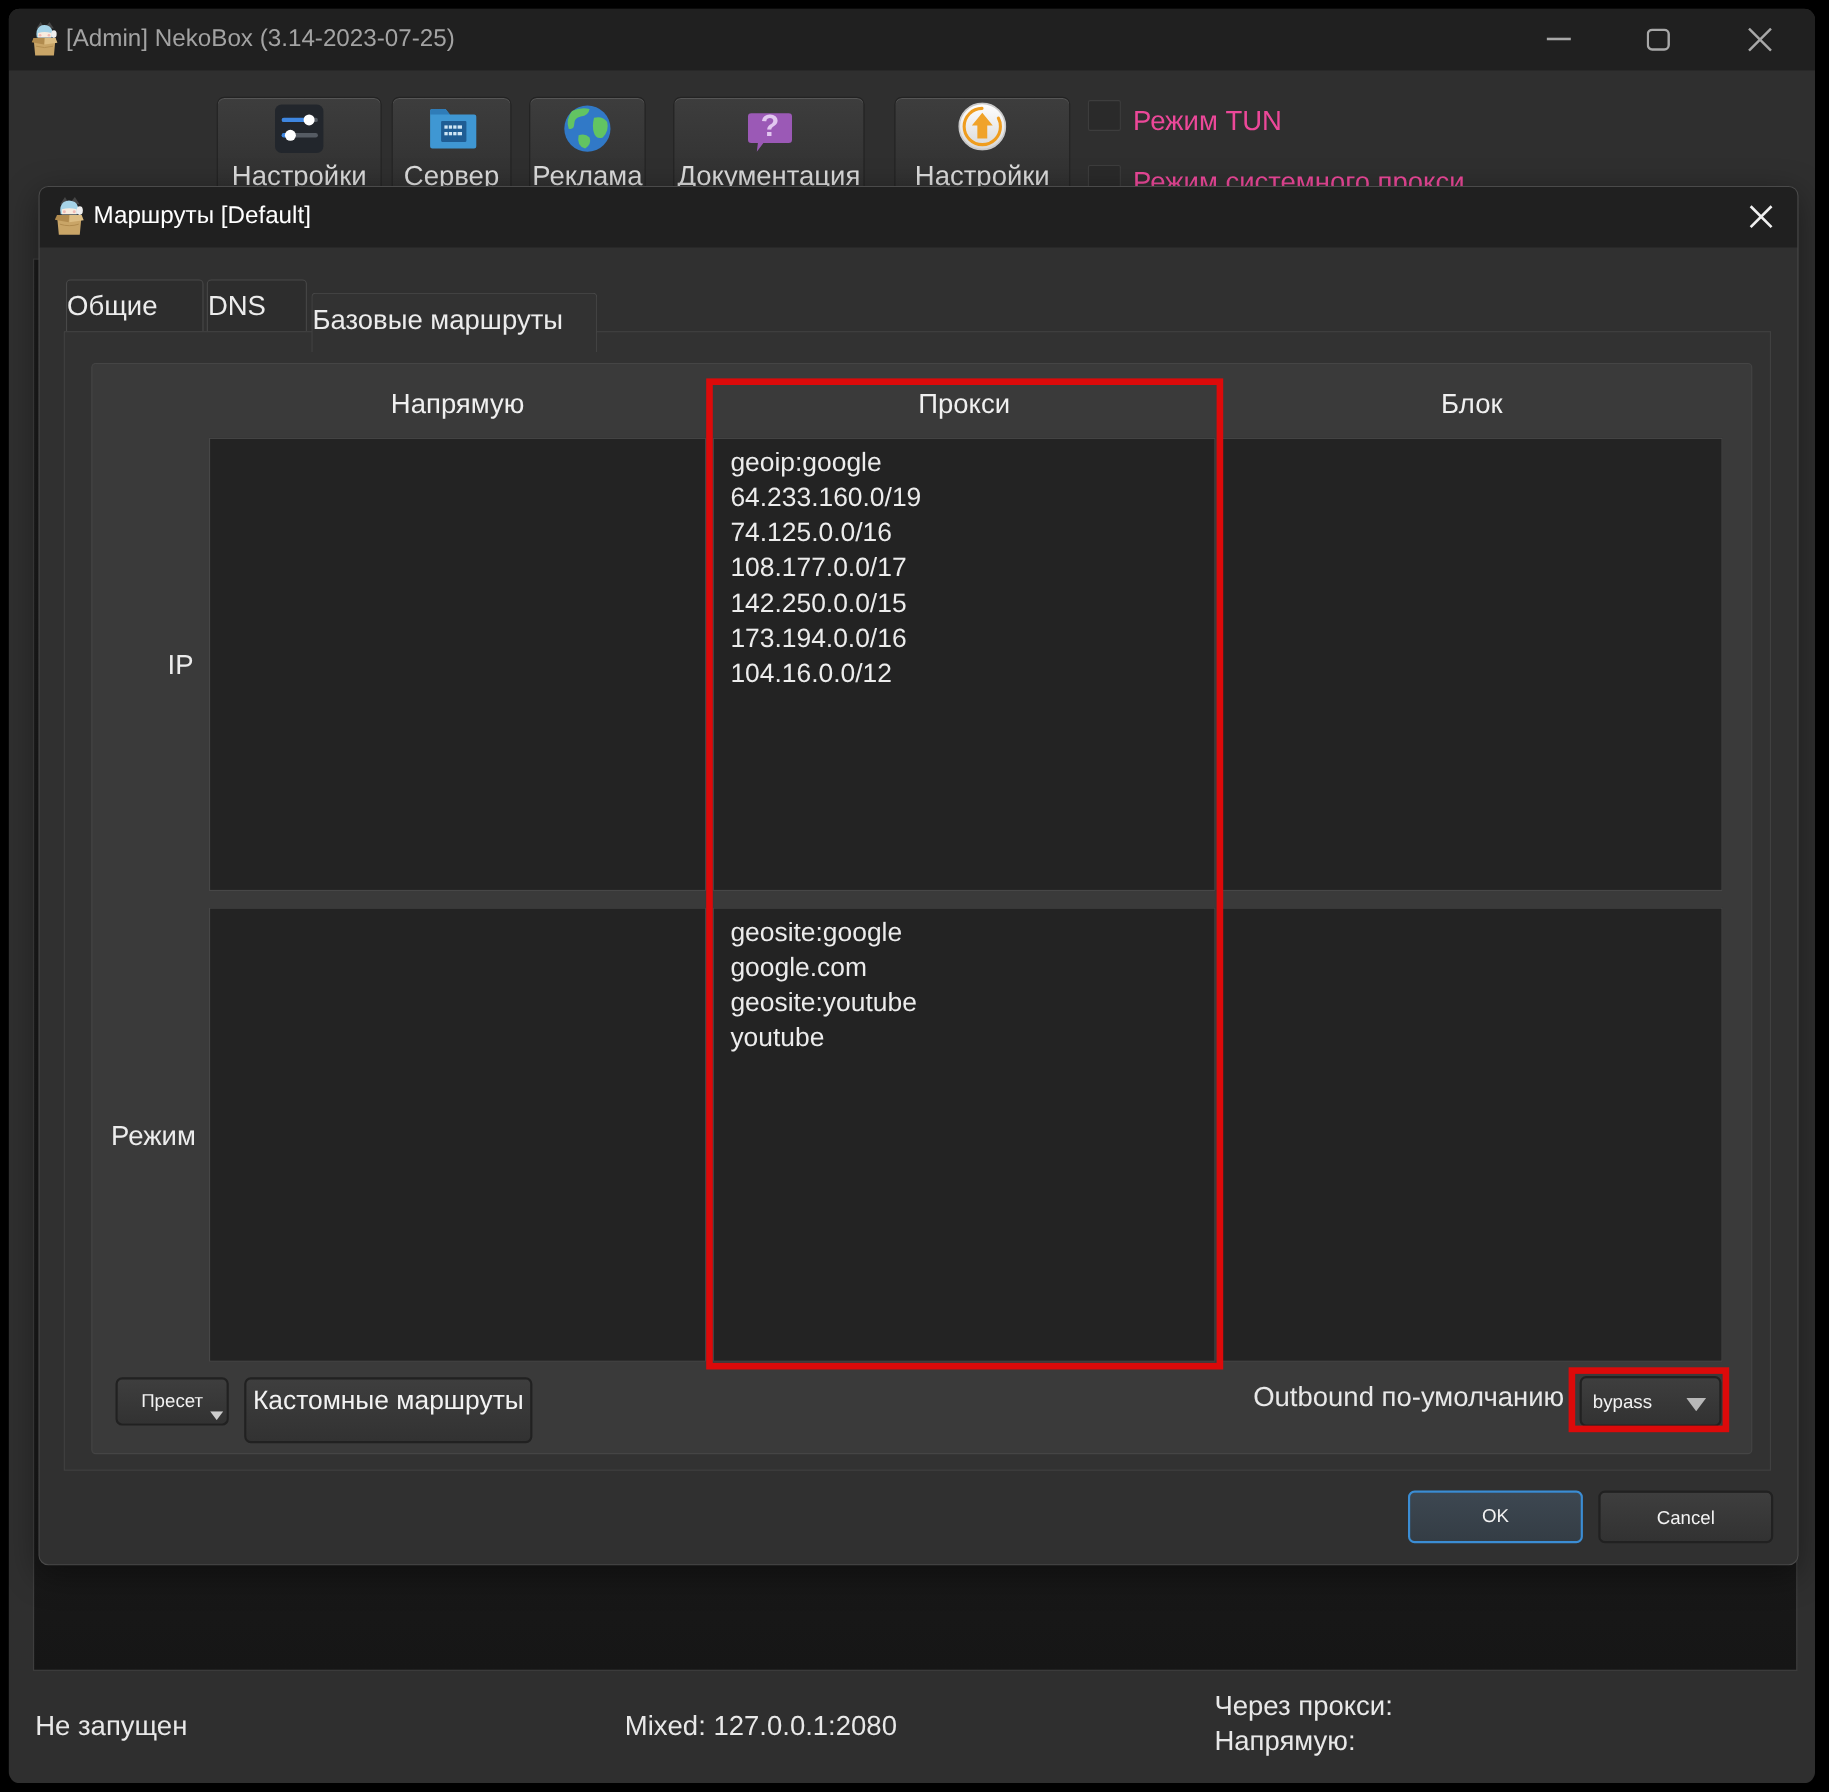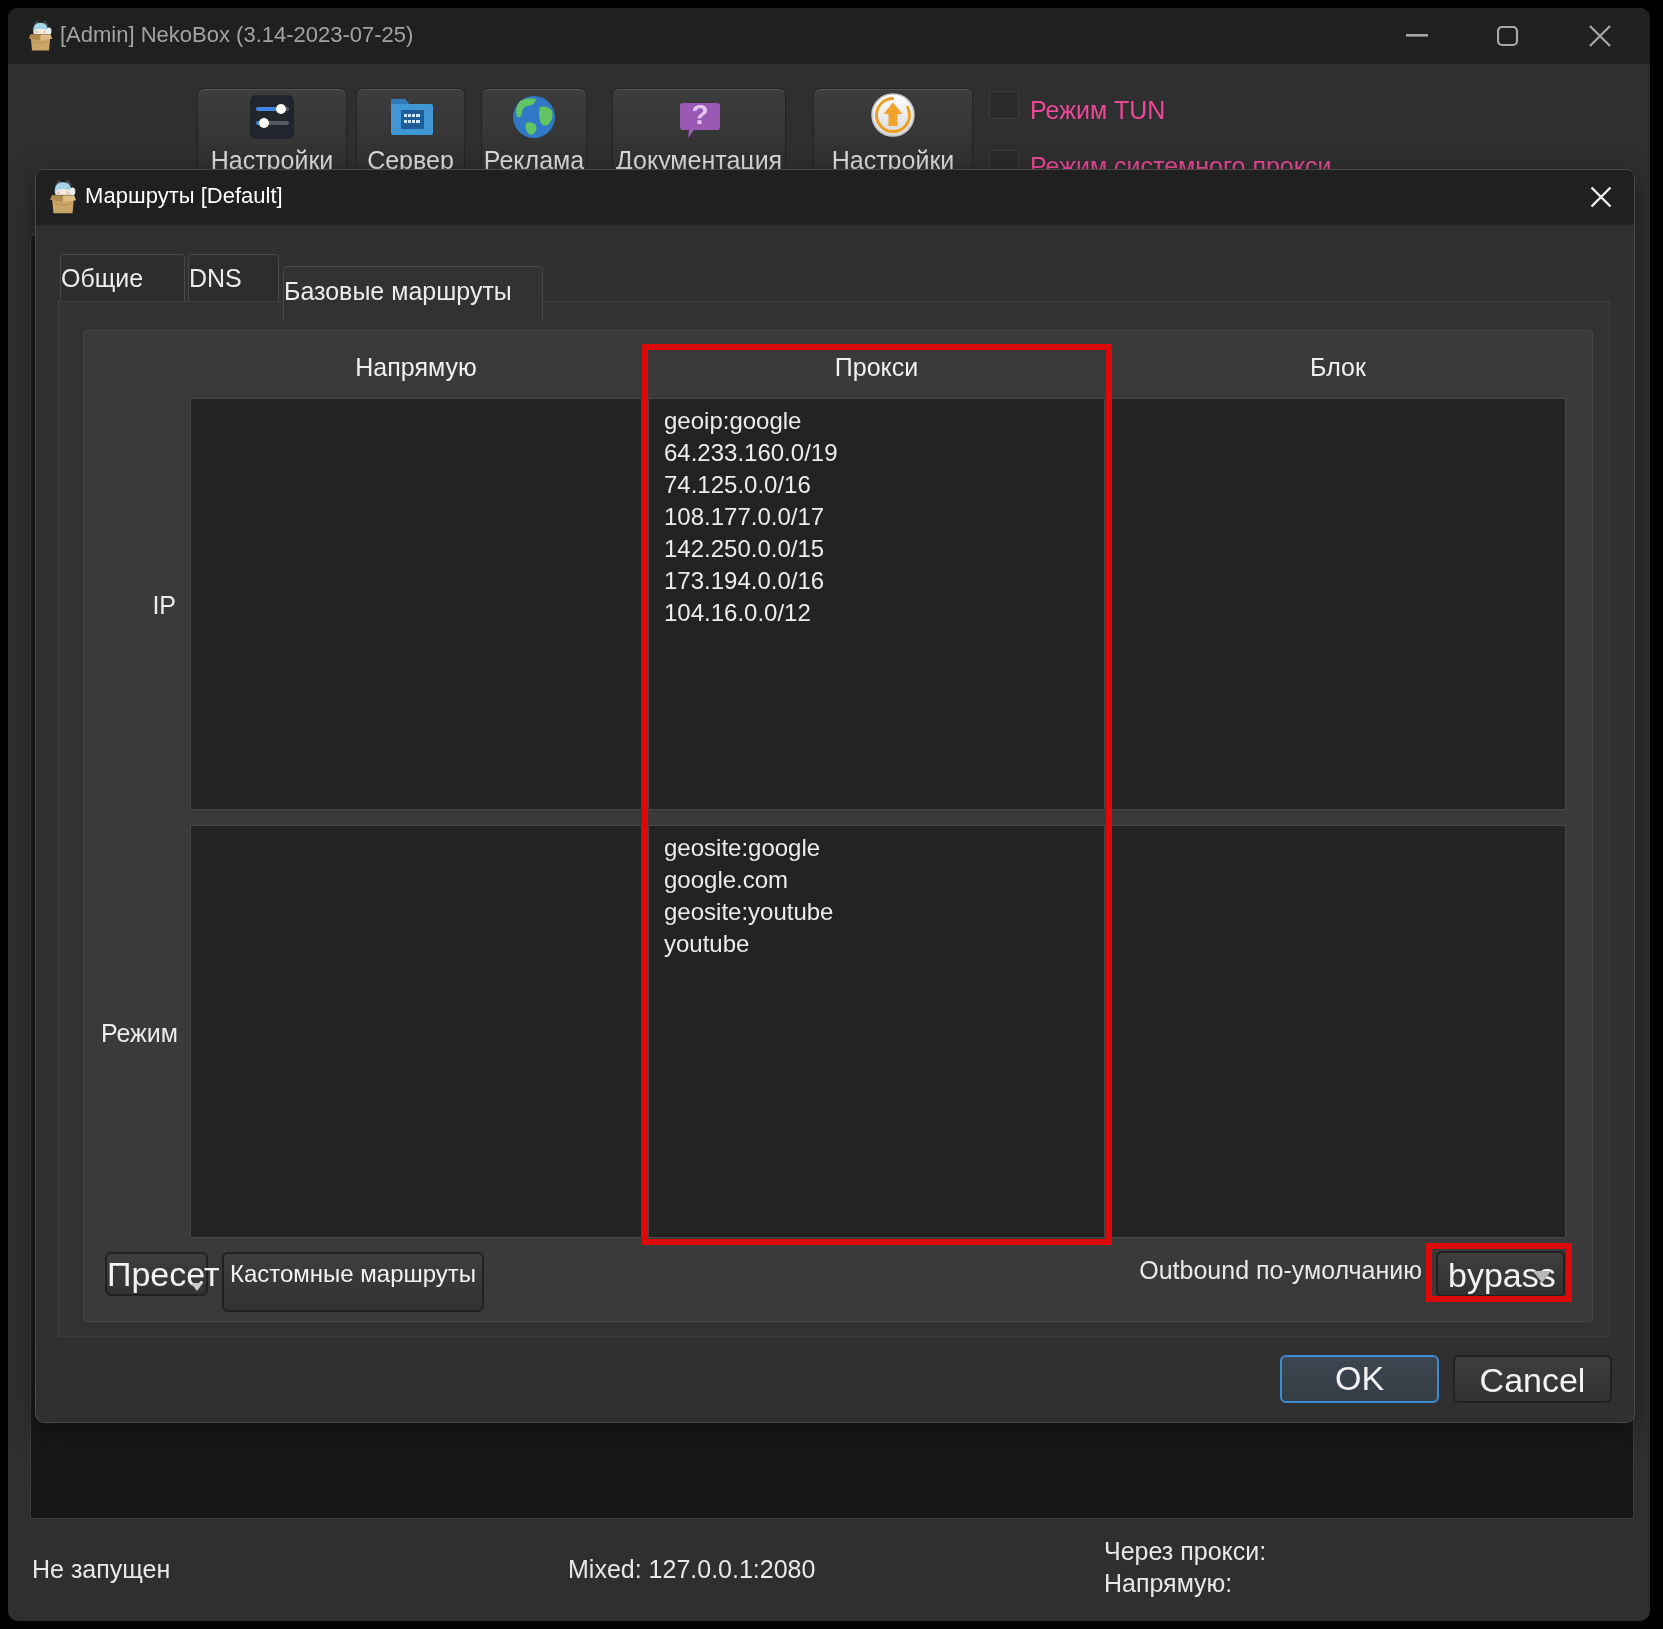--- a/index.html
+++ b/index.html
@@ -47,21 +47,21 @@
   background:#2d2d2d; border:1px solid #484848; border-radius:4px 4px 0 0;
 }
 .tab.active { background:#323232; border-bottom:none; z-index:3; }
 #pane { position:absolute; left:22px; top:131px; width:1552px; height:1036px; background:#323232; border:1px solid #404040; }
 #group { position:absolute; left:24px; top:28px; width:1510px; height:992px; background:#3a3a3a; border:1px solid #454545; border-radius:4px; }
 .hdr { position:absolute; top:22px; font-size:25px; color:#f0f0f0; text-align:center; }
 .ta { position:absolute; background:#232323; border:1px solid #474747; font-size:24px; line-height:32px; color:#ececec; padding:6px 0 0 15px; }
 .rowlbl { position:absolute; font-size:25px; color:#ececec; text-align:right; }
 .btn {
   position:absolute; background:linear-gradient(180deg,#3e3e3e,#323232);
-  border:2px solid #212121; border-radius:6px; font-size:34px; color:#f2f2f2; white-space:nowrap;
+  border:2px solid #212121; border-radius:6px; font-size:17px; color:#f2f2f2; white-space:nowrap;
   text-align:center;
 }
 
 .red { position:absolute; border:6px solid #dc0a0a; z-index:50; }
 </style>
 </head>
 <body>
 <div id="win">
 
   <div id="titlebar">

